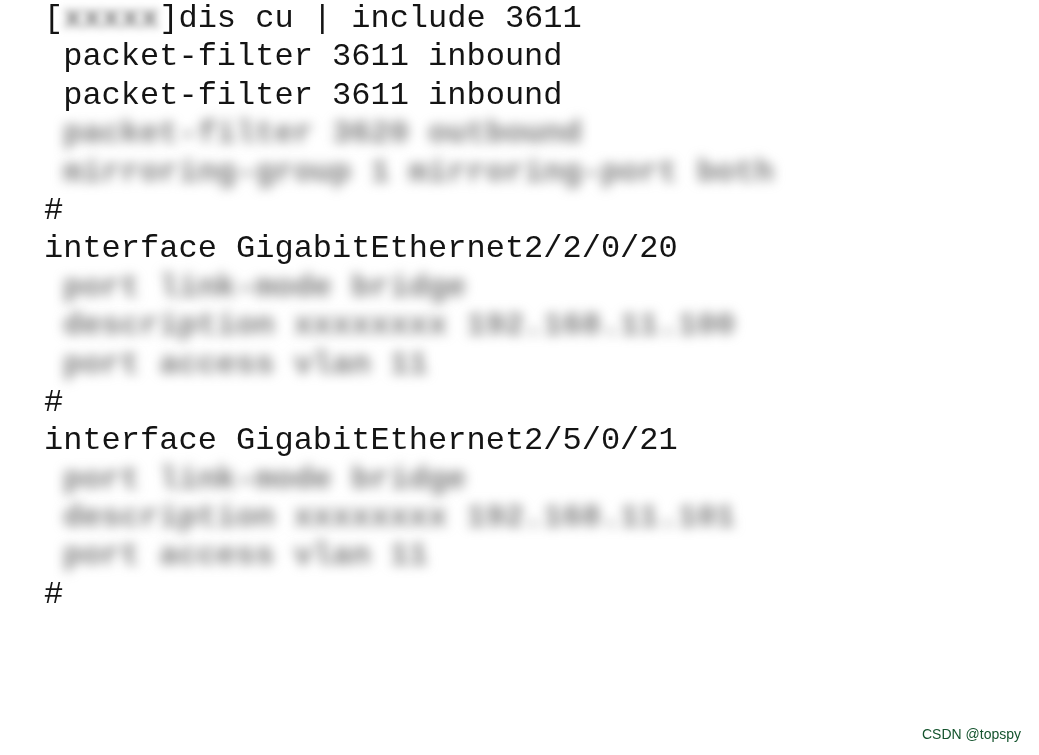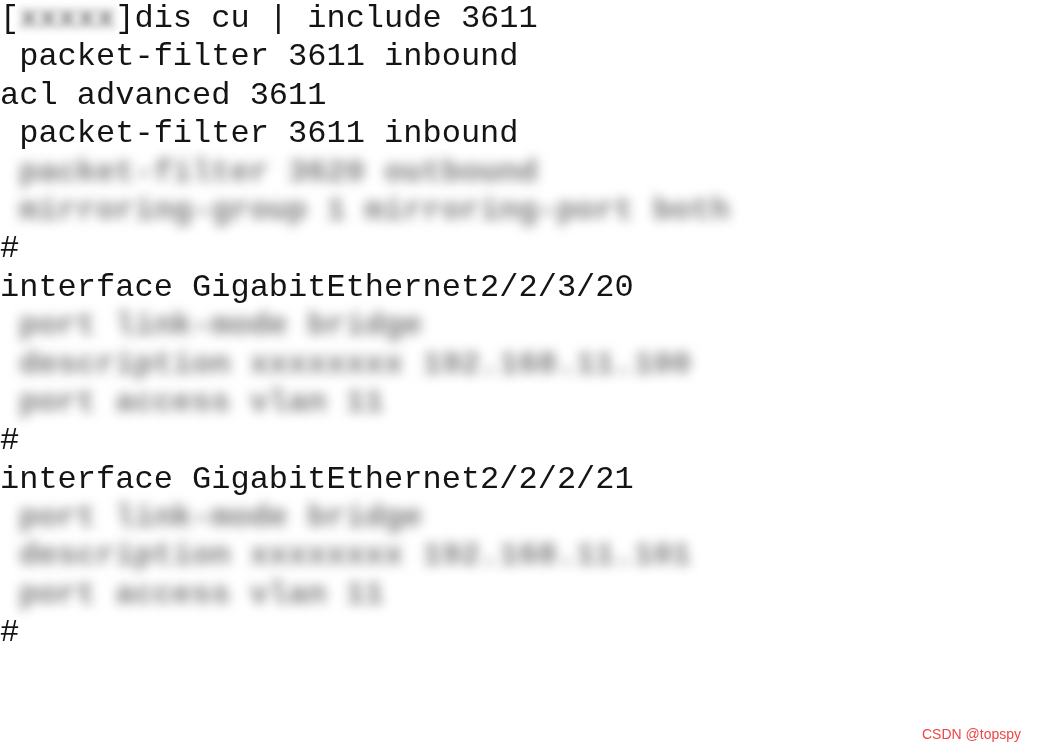--- a/index.html
+++ b/index.html
@@ -11,58 +11,58 @@
       background: #ffffff;
       color: #141414;
       width: 1039px;
       height: 755px;
       overflow: hidden;
       position: relative;
     }
     .line {
       white-space: pre;
       min-height: 38px;
+      padding-left: 44px;
     }
     .blurred {
       filter: blur(6px);
       color: #7a7a7a;
       font-weight: bold;
     }
     .blurred-inline {
       filter: blur(4px);
       color: #7a7a7a;
       font-weight: bold;
       display: inline-block;
       vertical-align: bottom;
     }
     .watermark {
       position: absolute;
       bottom: 12px;
       right: 18px;
       font-family: Arial, sans-serif;
       font-size: 14px;
-      color: #ef4444;
+      color: #14532d;
     }
   </style>
 </head>
 <body>
 
 <div class="terminal">
   <div class="line">[<span class="blurred-inline">xxxxx</span>]<span>dis cu | include 3611</span></div>
   <div class="line"> packet-filter 3611 inbound</div>
-  <div class="line">acl advanced 3611</div>
   <div class="line"> packet-filter 3611 inbound</div>
   <div class="line blurred"> packet-filter 3620 outbound</div>
   <div class="line blurred"> mirroring-group 1 mirroring-port both</div>
   <div class="line">#</div>
-  <div class="line">interface GigabitEthernet2/2/3/20</div>
+  <div class="line">interface GigabitEthernet2/2/0/20</div>
   <div class="line blurred"> port link-mode bridge</div>
   <div class="line blurred"> description xxxxxxxx 192.168.11.100</div>
   <div class="line blurred"> port access vlan 11</div>
   <div class="line">#</div>
-  <div class="line">interface GigabitEthernet2/2/2/21</div>
+  <div class="line">interface GigabitEthernet2/5/0/21</div>
   <div class="line blurred"> port link-mode bridge</div>
   <div class="line blurred"> description xxxxxxxx 192.168.11.101</div>
   <div class="line blurred"> port access vlan 11</div>
   <div class="line">#</div>
 </div>
 
 <div class="watermark">CSDN @topspy</div>
 
 </body></html>

